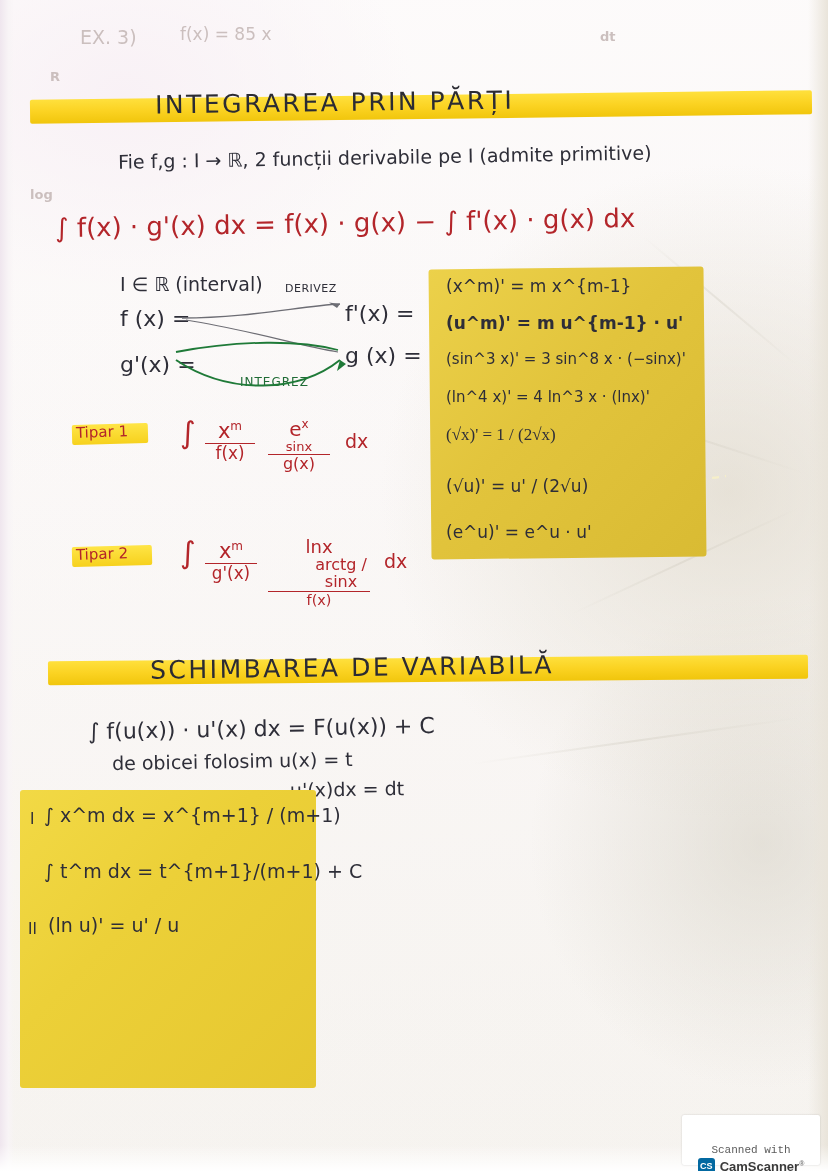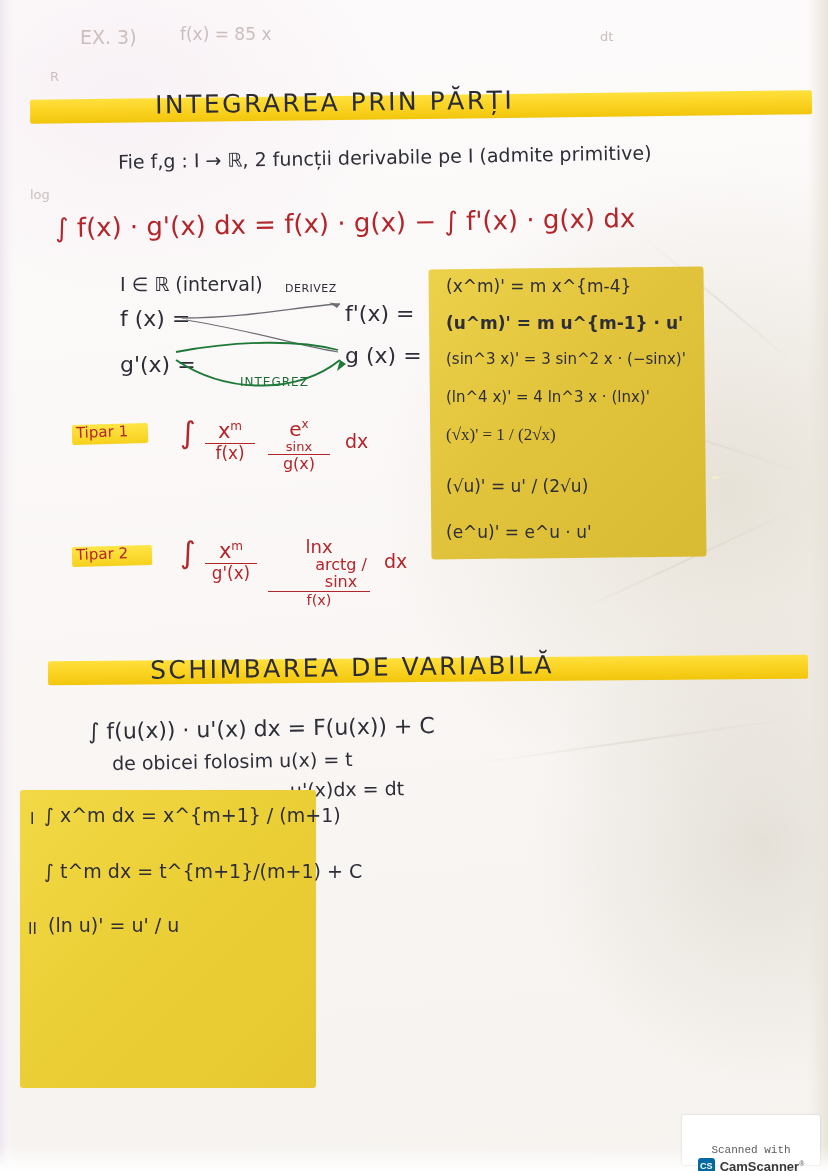--- a/index.html
+++ b/index.html
@@ -69,21 +69,21 @@
     color: #2b2b33;
     font-size: 25px;
     letter-spacing: 2.5px;
     font-weight: 400;
     transform: rotate(-0.8deg);
   }
   .ink-dark { color: #2e2e38; }
   .ink-red  { color: #b3252a; }
   .ink-green{ color: #1f6b35; }
   .ink-faint{ color: #cbbfbe; }
-  .s13 { font-size: 13px; }
+  .s13 { font-size: 13px; font-weight: bold; }
   .s15 { font-size: 15px; }
   .s17 { font-size: 17px; }
   .s19 { font-size: 19px; }
   .s22 { font-size: 22px; }
   .s26 { font-size: 26px; }
   .s30 { font-size: 30px; }
   .rot-n1 { transform: rotate(-1deg); }
   .rot-n2 { transform: rotate(-2deg); }
 
   
@@ -175,23 +175,23 @@
 
     <path d="M176 360 C 230 396, 300 392, 340 360" fill="none" stroke="#1f7a38" stroke-width="2"></path>
     <path d="M340 360 l -3 11 l 9 -7 z" fill="#1f7a38"></path>
 
     <path d="M176 352 C 240 340, 300 340, 338 350" fill="none" stroke="#1f7a38" stroke-width="1.8"></path>
 
     <path d="M596 468 C 640 476, 680 484, 726 476" fill="none" stroke="#f6efc9" stroke-width="2.2" stroke-dasharray="7 6"></path>
   </svg>
 
   <div class="hl-block" style="left:430px; top:268px; width:275px; height:290px; transform:rotate(-0.6deg);"></div>
-  <div class="hw ink-dark s17" style="left:446px; top:278px;">(x^m)' = m x^{m-4}</div>
+  <div class="hw ink-dark s17" style="left:446px; top:278px;">(x^m)' = m x^{m-1}</div>
   <div class="hw ink-dark s17" style="left:446px; top:315px;font-weight:bold;">(u^m)' = m u^{m-1} · u'</div>
-  <div class="hw ink-dark s15" style="left:446px; top:352px;">(sin^3 x)' = 3 sin^2 x · (−sinx)'</div>
+  <div class="hw ink-dark s15" style="left:446px; top:352px;">(sin^3 x)' = 3 sin^8 x · (−sinx)'</div>
   <div class="hw ink-dark s15" style="left:446px; top:390px;">(ln^4 x)' = 4 ln^3 x · (lnx)'</div>
   <div class="hw ink-dark s17" style="left:446px; top:426px;font-family:Liberation Serif, serif;">(√x)' = 1 / (2√x)</div>
   <div class="hw ink-dark s17" style="left:446px; top:478px;">(√u)' = u' / (2√u)</div>
   <div class="hw ink-dark s17" style="left:446px; top:524px;">(e^u)' = e^u · u'</div>
 
   <div class="hl-small" style="left:72px; top:424px; width:76px; height:20px; transform:rotate(-1.5deg);"></div>
   <div class="hw ink-red s15 rot-n2" style="left:76px; top:425px;">Tipar 1</div>
 
   <div class="hw ink-red s30" style="left:180px; top:418px;">∫</div>
 

